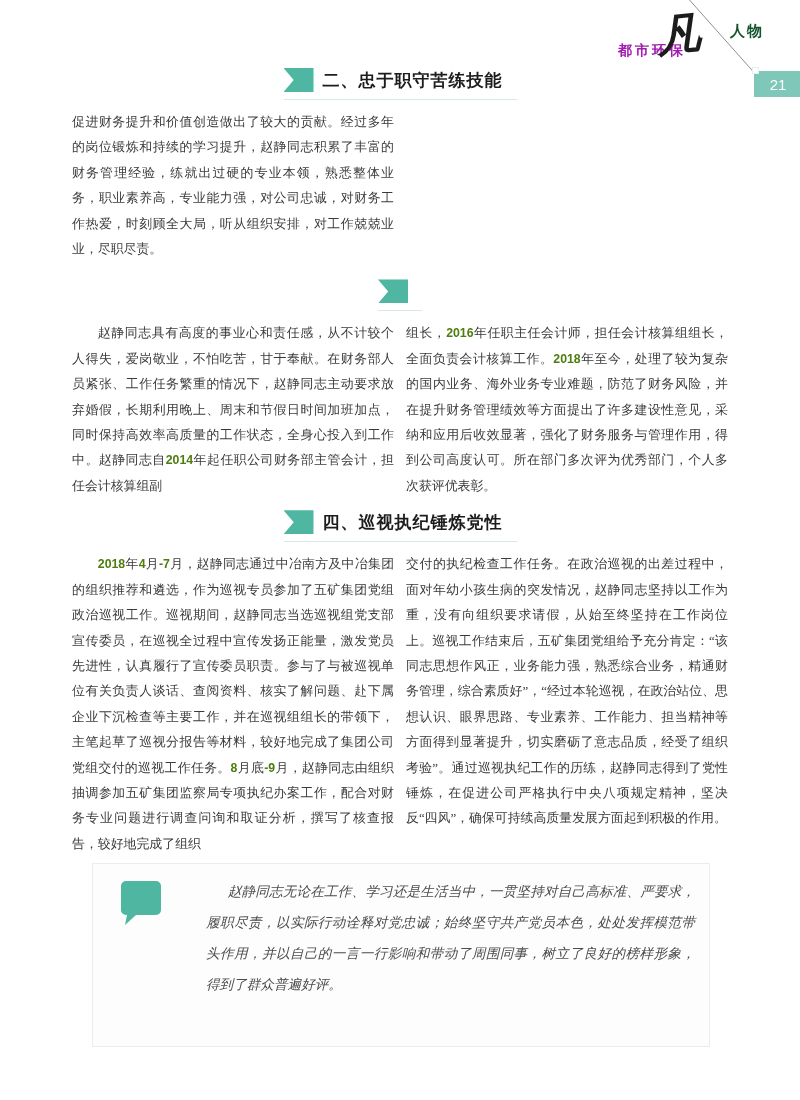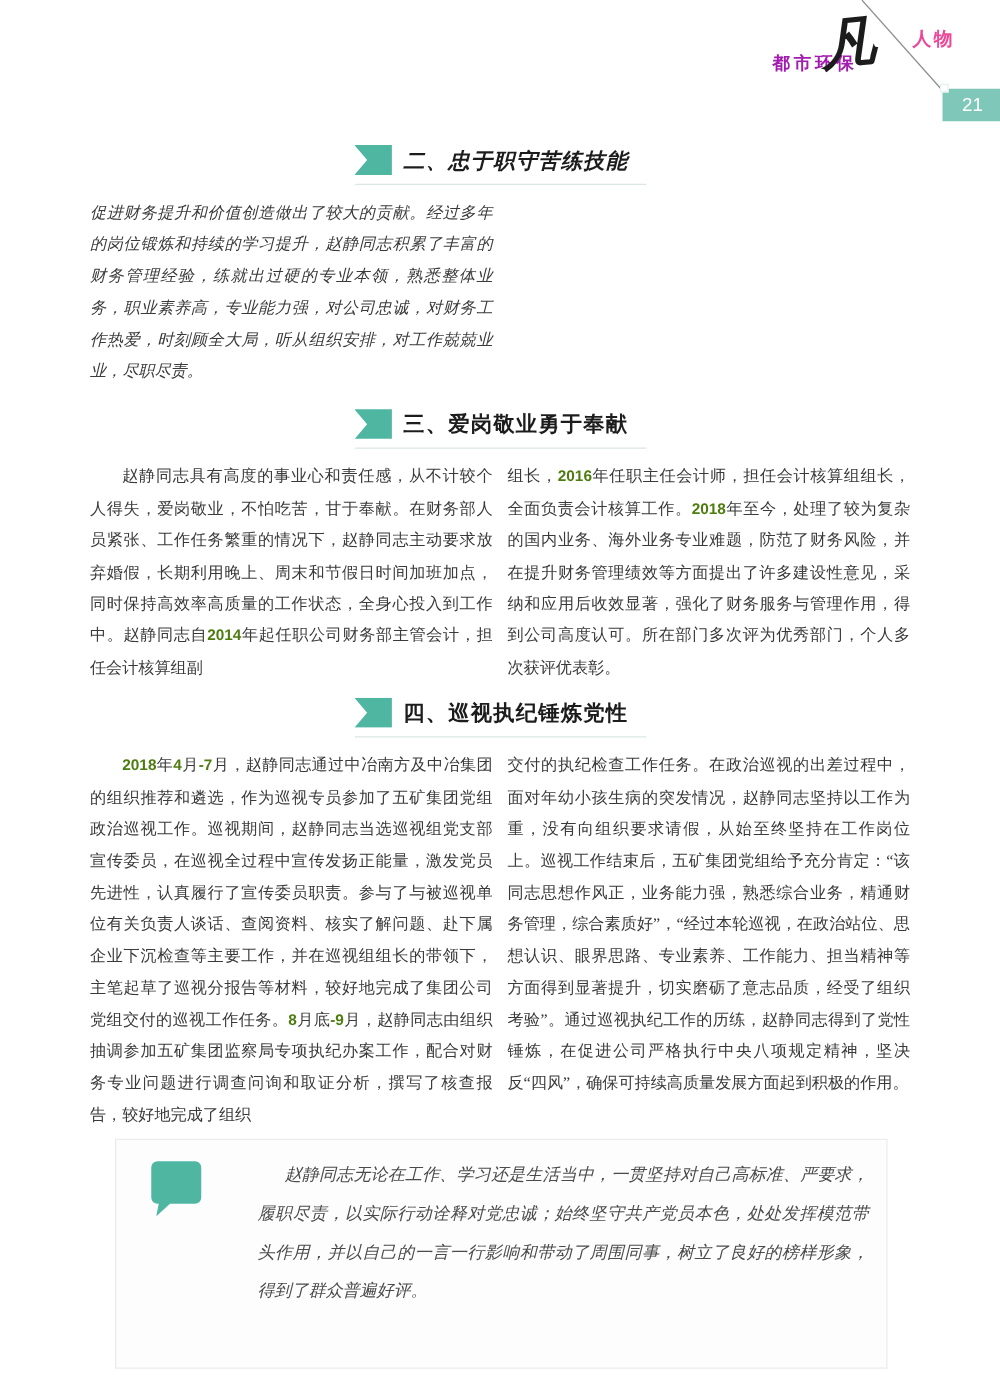--- a/index.html
+++ b/index.html
@@ -22,21 +22,21 @@
   .fan-glyph {
     position: absolute; left: 656px; top: 6px;
     font-family: "Liberation Serif", "DejaVu Serif", serif;
     font-size: 44px; font-style: italic; font-weight: bold; color: #1c1c1c;
     transform: rotate(-6deg);
   }
   .diag-line { position: absolute; left: 689px; top: 0; }
   .sec-label {
     position: absolute; left: 730px; top: 22px;
     font-family: Liberation Serif, serif;
-    font-size: 15px; font-weight: 700; color: #ec4899; letter-spacing: 2px;
+    font-size: 15px; font-weight: 700; color: #14532d; letter-spacing: 2px;
   }
   .pagenum {
     position: absolute; left: 754px; top: 71px; width: 48px; height: 26px;
     background: #7fc7b8; color: #ffffff;
     font-family: "Liberation Sans", "DejaVu Sans", sans-serif;
     font-size: 15px; display: flex; align-items: center; justify-content: center;
   }
   .corner-sq {
     position: absolute; left: -2px; top: -4px; width: 7px; height: 7px;
     background: #ffffff; border: 1px solid #e4f1ee;
@@ -52,21 +52,21 @@
   }
   .flag {
     width: 30px; height: 24px; background: #4fb6a2; flex: 0 0 auto;
     clip-path: polygon(0 0, 100% 0, 100% 100%, 0 100%, 34% 50%);
   }
   .hwrap h2 {
     font-family: "Liberation Sans", "DejaVu Sans", sans-serif;
     font-size: 17px; font-weight: 700; color: #1c1c1c; letter-spacing: 1px;
     white-space: nowrap;
   }
-  .sec-2 { margin-top: 116px; font-style: italic; }
+  .sec-2 { margin-top: 68px; }
   .sec-3 { margin-top: 17px; }
   .sec-4 { margin-top: 11px; }
 
   .cols { display: flex; gap: 12px; margin-top: 10px; }
   .col {
     width: 322px; flex: 0 0 auto;
     font-size: 12.9px; line-height: 25.4px; color: #3a3a3a;
     text-align: justify;
   }
   .col.first { text-indent: 2em; }
@@ -114,21 +114,20 @@
       </div>
       <div class="cols">
         <p class="col boldnums">促进财务提升和价值创造做出了较大的贡献。经过多年的岗位锻炼和持续的学习提升，赵静同志积累了丰富的财务管理经验，练就出过硬的专业本领，熟悉整体业务，职业素养高，专业能力强，对公司忠诚，对财务工作热爱，时刻顾全大局，听从组织安排，对工作兢兢业业，尽职尽责。</p>
       </div>
     </section>
 
     <section class="sec sec-3">
       <div class="hrow">
         <div class="hwrap">
           <span class="flag"></span>
-          <h2>三、爱岗敬业勇于奉献</h2>
         </div>
       </div>
       <div class="cols">
         <p class="col first boldnums">赵静同志具有高度的事业心和责任感，从不计较个人得失，爱岗敬业，不怕吃苦，甘于奉献。在财务部人员紧张、工作任务繁重的情况下，赵静同志主动要求放弃婚假，长期利用晚上、周末和节假日时间加班加点，同时保持高效率高质量的工作状态，全身心投入到工作中。赵静同志自<b>2014</b>年起任职公司财务部主管会计，担任会计核算组副</p>
         <p class="col boldnums">组长，<b>2016</b>年任职主任会计师，担任会计核算组组长，全面负责会计核算工作。<b>2018</b>年至今，处理了较为复杂的国内业务、海外业务专业难题，防范了财务风险，并在提升财务管理绩效等方面提出了许多建设性意见，采纳和应用后收效显著，强化了财务服务与管理作用，得到公司高度认可。所在部门多次评为优秀部门，个人多次获评优表彰。</p>
       </div>
     </section>
 
     <section class="sec sec-4">
       <div class="hrow">

